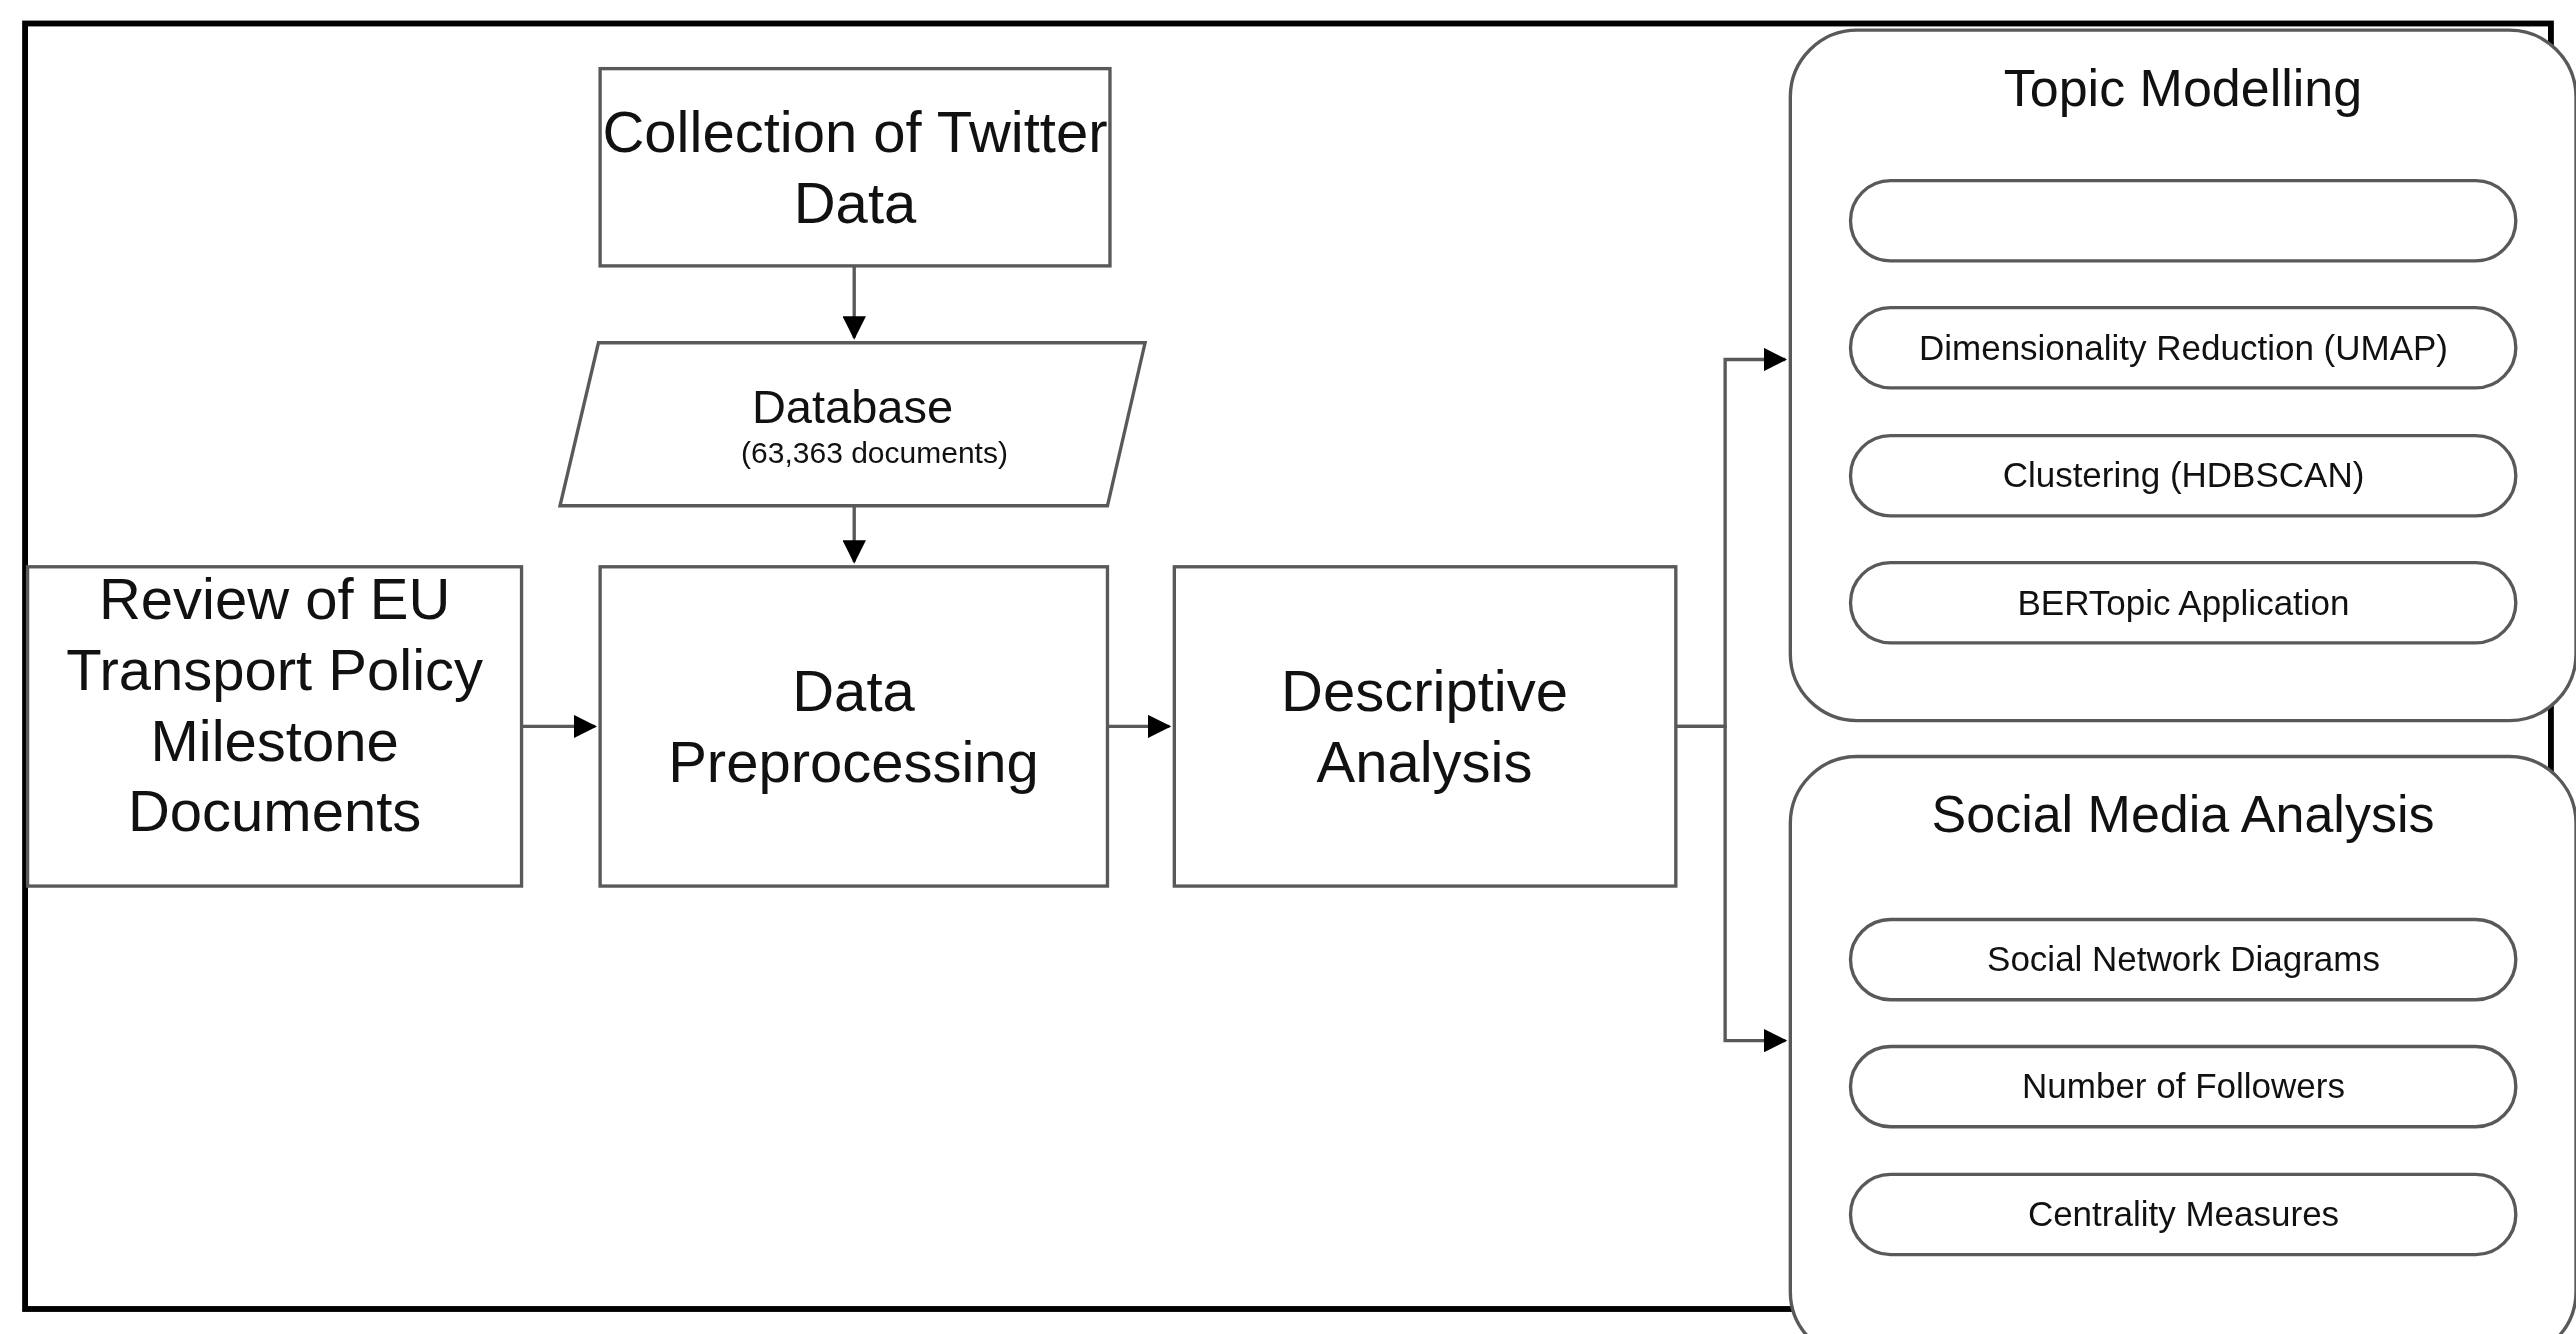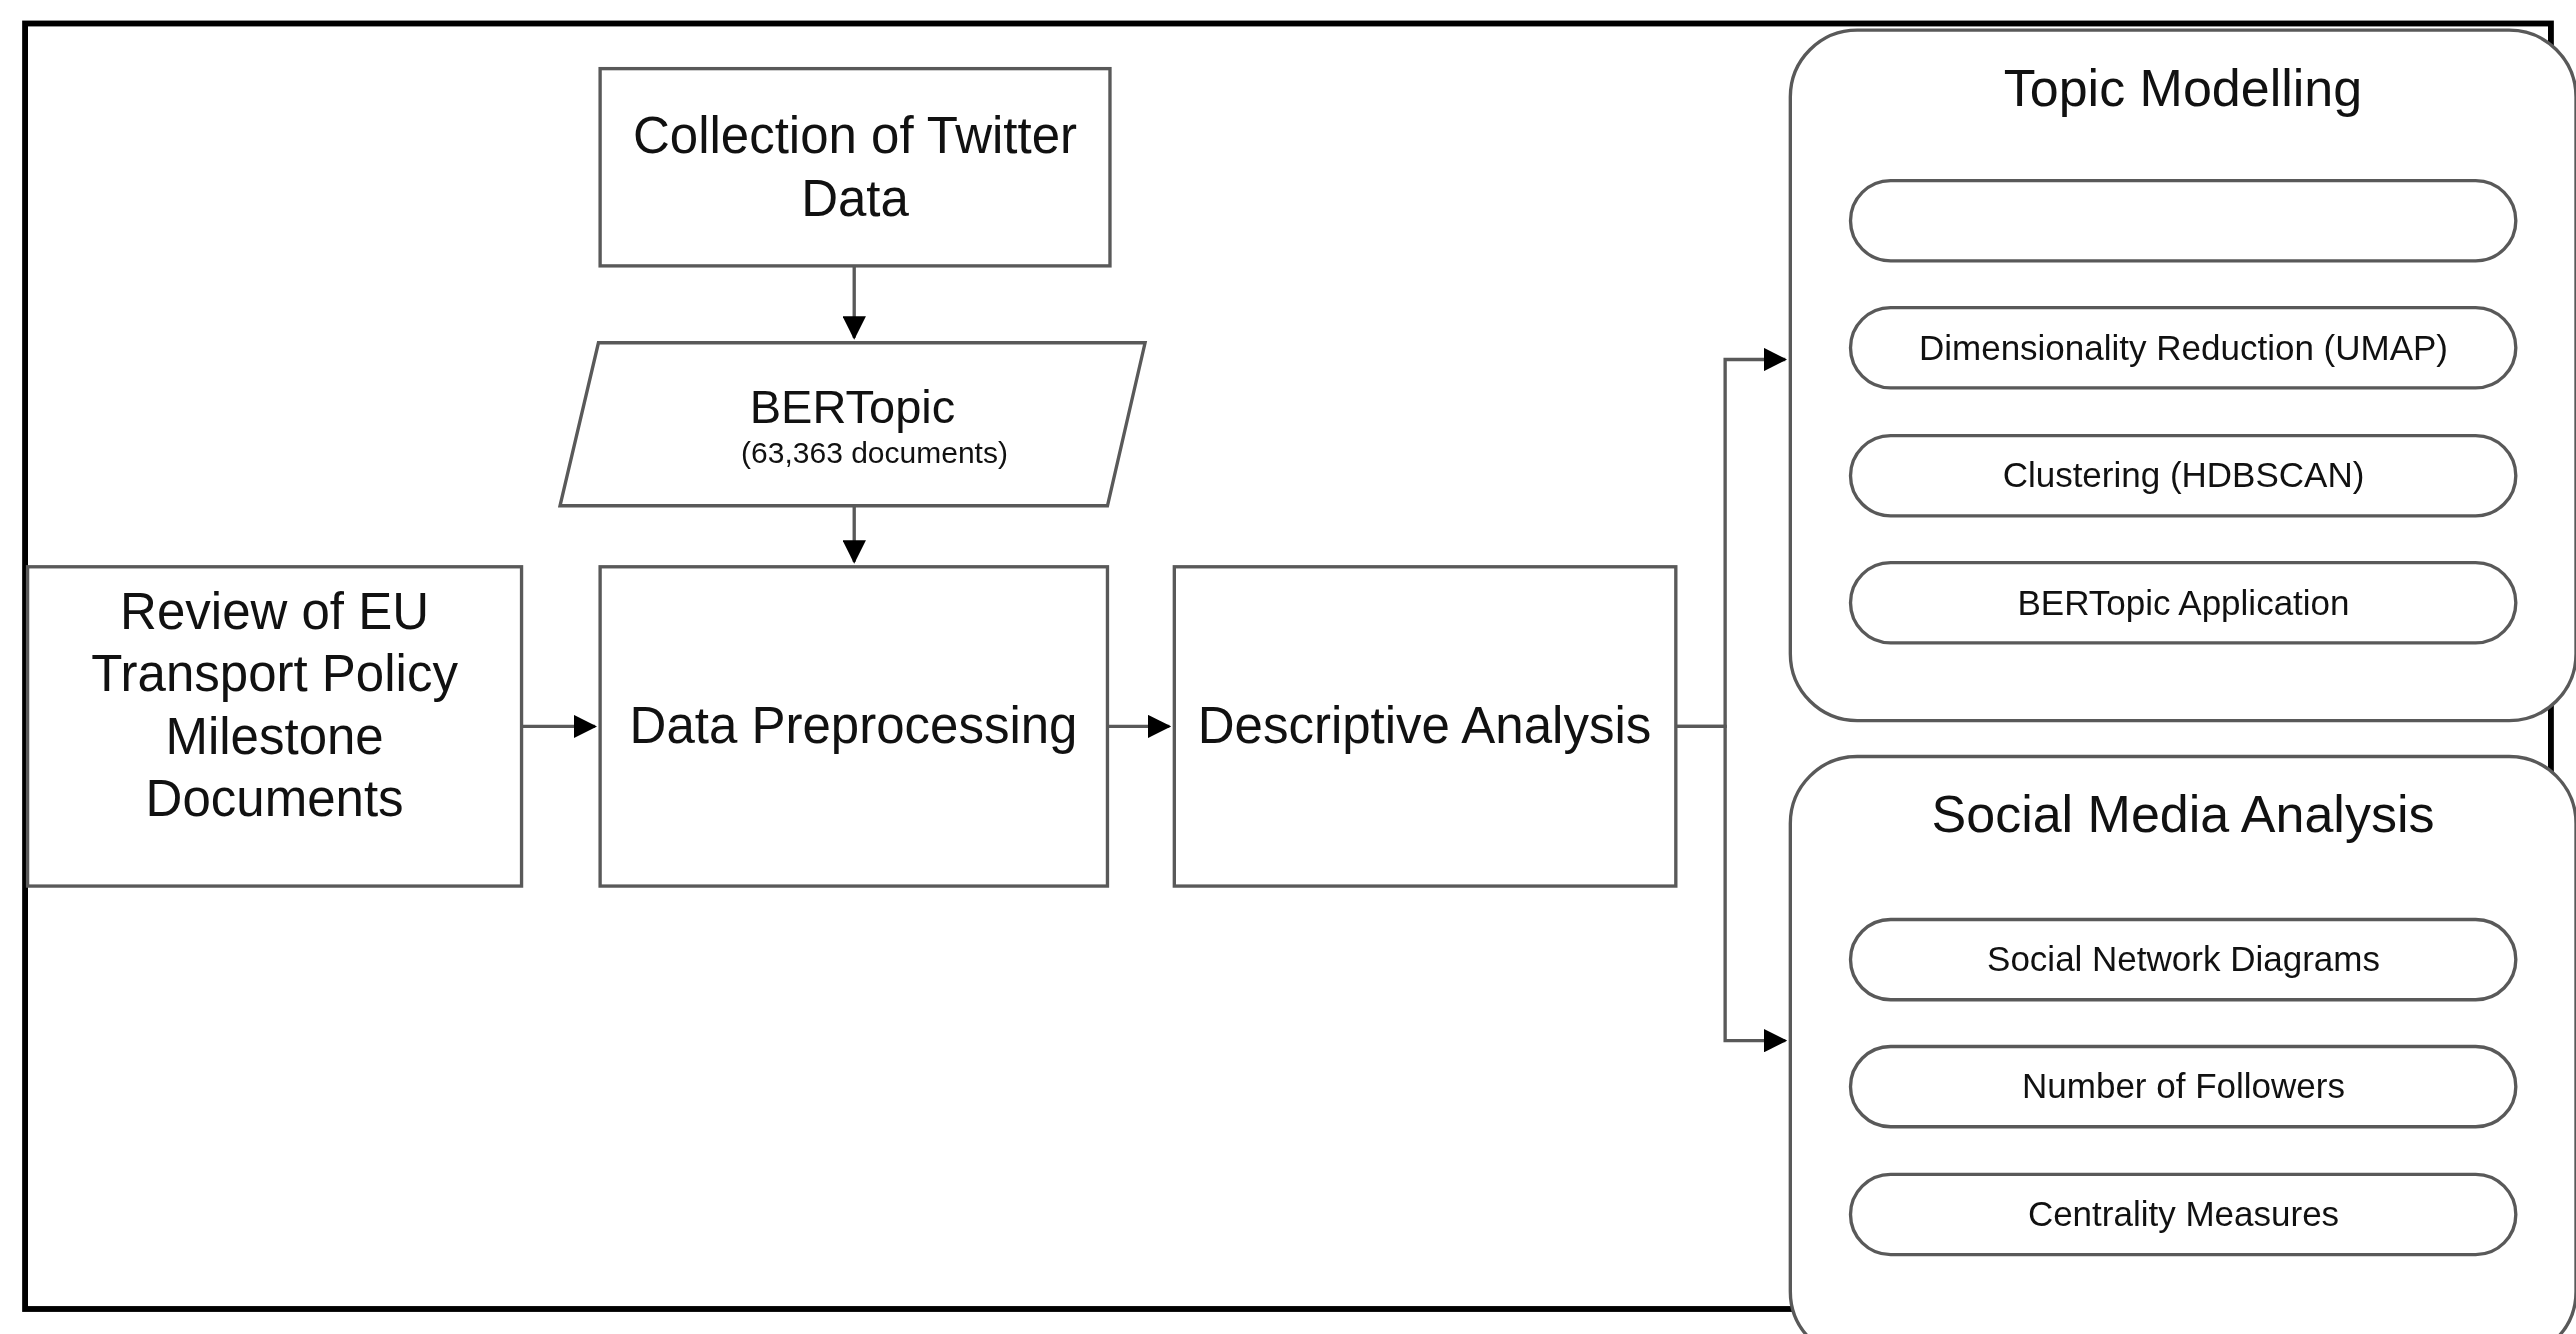--- a/index.html
+++ b/index.html
@@ -30,21 +30,21 @@
     position: absolute;
     display: flex;
     align-items: center;
     justify-content: center;
     text-align: center;
     line-height: 1.22;
     color: #111111;
     pointer-events: none;
     white-space: pre-line;
   }
-  .label-box      { font-size: 51px; }
+  .label-box      { font-size: 58px; }
   .label-db-title { font-size: 47px; }
   .label-db-sub   { font-size: 30px; margin-left: 44px; }
   .label-group    { font-size: 52px; }
   .label-pill     { font-size: 35px; }
   .stack { flex-direction: column; }
 </style>
 </head>
 <body>
 
 <div id="canvas">
@@ -91,21 +91,21 @@
 
     <path d="M 2005 869 L 2064 869 L 2064 430 L 2136 430" fill="none" stroke="#595959" stroke-width="4" marker-end="url(#arrowFilled)"></path>
 
     <path d="M 2005 869 L 2064 869 L 2064 1245 L 2136 1245" fill="none" stroke="#595959" stroke-width="4" marker-end="url(#arrowFilled)"></path>
   </svg>
 
   <div class="node-label label-box" style="left:600px; top:69px; width:510px; height:197px;">Collection of Twitter
 Data</div>
 
   <div class="node-label stack" style="left:585px; top:343px; width:535px; height:163px;">
-    <span class="label-db-title">BERTopic</span>
+    <span class="label-db-title">Database</span>
     <span class="label-db-sub">(63,363 documents)</span>
   </div>
 
   <div class="node-label label-box" style="left:27.6px; top:546px; width:494px; height:319px;">Review of EU
 Transport Policy
 Milestone
 Documents</div>
 
   <div class="node-label label-box" style="left:600px; top:567px; width:507px; height:319px;">Data Preprocessing</div>
 

